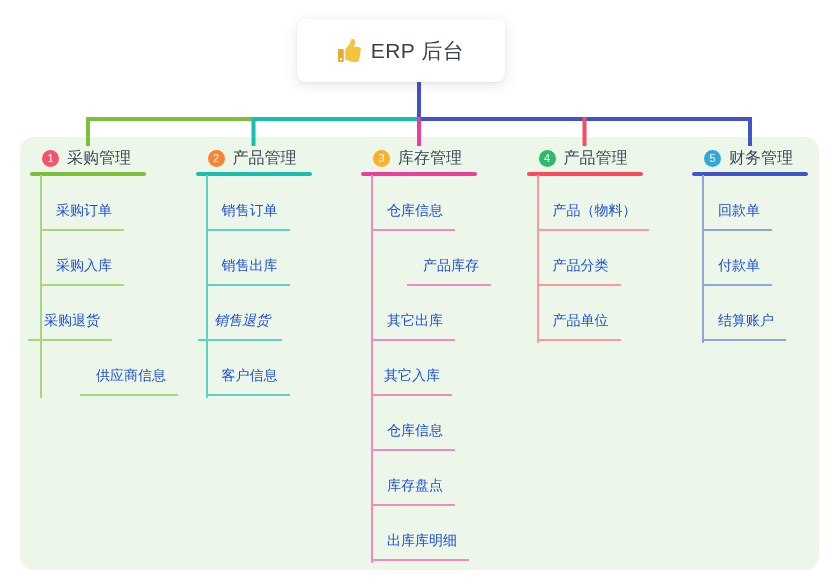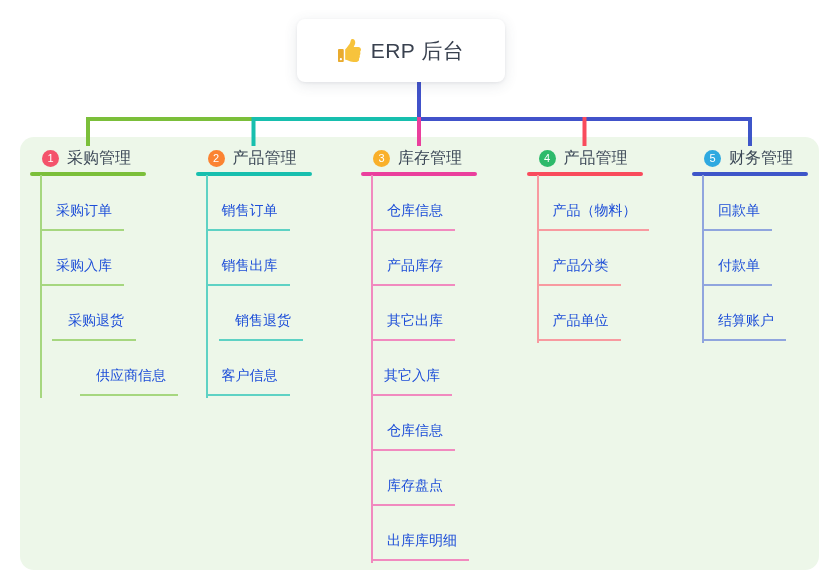--- a/index.html
+++ b/index.html
@@ -113,58 +113,58 @@
           <span class="branch-title-label">采购管理</span>
         </div>
         <div class="branch-underline" style="left: 30px; top: 172px; width: 116px; background: rgb(123, 191, 58);"></div>
         <div class="branch-stem" style="left: 40px; top: 175px; height: 223px; background: rgb(166, 215, 127);"></div>
         <div class="branch-item" style="left: 40px; top: 191px;">
           <span class="branch-item-label" style="border-bottom-color: rgb(166, 215, 127);">采购订单</span>
         </div>
         <div class="branch-item" style="left: 40px; top: 246px;">
           <span class="branch-item-label" style="border-bottom-color: rgb(166, 215, 127);">采购入库</span>
         </div>
-        <div class="branch-item" style="left: 52px; top: 301px; text-align: center;">
+        <div class="branch-item" style="left: 28px; top: 301px; text-align: center;">
           <span class="branch-item-label" style="border-bottom-color: rgb(166, 215, 127);">采购退货</span>
         </div>
         <div class="branch-item" style="left: 40px; top: 356px;">
           <span class="branch-item-label" style="border-bottom-color: rgb(166, 215, 127); margin-left: 40px;">供应商信息</span>
         </div>
       </div>
       <div class="branch-col">
         <div class="branch-title" style="left: 207.5px; top: 147px;">
           <span class="branch-badge" style="background: rgb(251, 131, 50);">2</span>
           <span class="branch-title-label">产品管理</span>
         </div>
         <div class="branch-underline" style="left: 195.5px; top: 172px; width: 116px; background: rgb(23, 191, 174);"></div>
         <div class="branch-stem" style="left: 205.5px; top: 175px; height: 223px; background: rgb(94, 210, 196);"></div>
         <div class="branch-item" style="left: 205.5px; top: 191px;">
           <span class="branch-item-label" style="border-bottom-color: rgb(94, 210, 196);">销售订单</span>
         </div>
         <div class="branch-item" style="left: 205.5px; top: 246px;">
           <span class="branch-item-label" style="border-bottom-color: rgb(94, 210, 196); text-align: center;">销售出库</span>
         </div>
-        <div class="branch-item" style="left: 219px; top: 301px;">
+        <div class="branch-item" style="left: 198px; top: 301px; font-style: italic;">
           <span class="branch-item-label" style="border-bottom-color: rgb(94, 210, 196);">销售退货</span>
         </div>
         <div class="branch-item" style="left: 205.5px; top: 356px;">
           <span class="branch-item-label" style="border-bottom-color: rgb(94, 210, 196);">客户信息</span>
         </div>
       </div>
       <div class="branch-col">
         <div class="branch-title" style="left: 373px; top: 147px;">
           <span class="branch-badge" style="background: rgb(249, 176, 42);">3</span>
           <span class="branch-title-label">库存管理</span>
         </div>
         <div class="branch-underline" style="left: 361px; top: 172px; width: 116px; background: rgb(234, 63, 157);"></div>
         <div class="branch-stem" style="left: 371px; top: 175px; height: 388px; background: rgb(241, 138, 191);"></div>
         <div class="branch-item" style="left: 371px; top: 191px;">
           <span class="branch-item-label" style="border-bottom-color: rgb(241, 138, 191);">仓库信息</span>
         </div>
-        <div class="branch-item" style="left: 371px; top: 246px;">
+        <div class="branch-item" style="left: 371px; top: 246px; padding-left: 36px;">
           <span class="branch-item-label" style="border-bottom-color: rgb(241, 138, 191);">产品库存</span>
         </div>
         <div class="branch-item" style="left: 371px; top: 301px;">
           <span class="branch-item-label" style="border-bottom-color: rgb(241, 138, 191);">其它出库</span>
         </div>
         <div class="branch-item" style="left: 371px; top: 356px;">
           <span class="branch-item-label" style="border-bottom-color: rgb(241, 138, 191); padding-left: 13px;">其它入库</span>
         </div>
         <div class="branch-item" style="left: 371px; top: 411px;">
           <span class="branch-item-label" style="border-bottom-color: rgb(241, 138, 191);">仓库信息</span>

